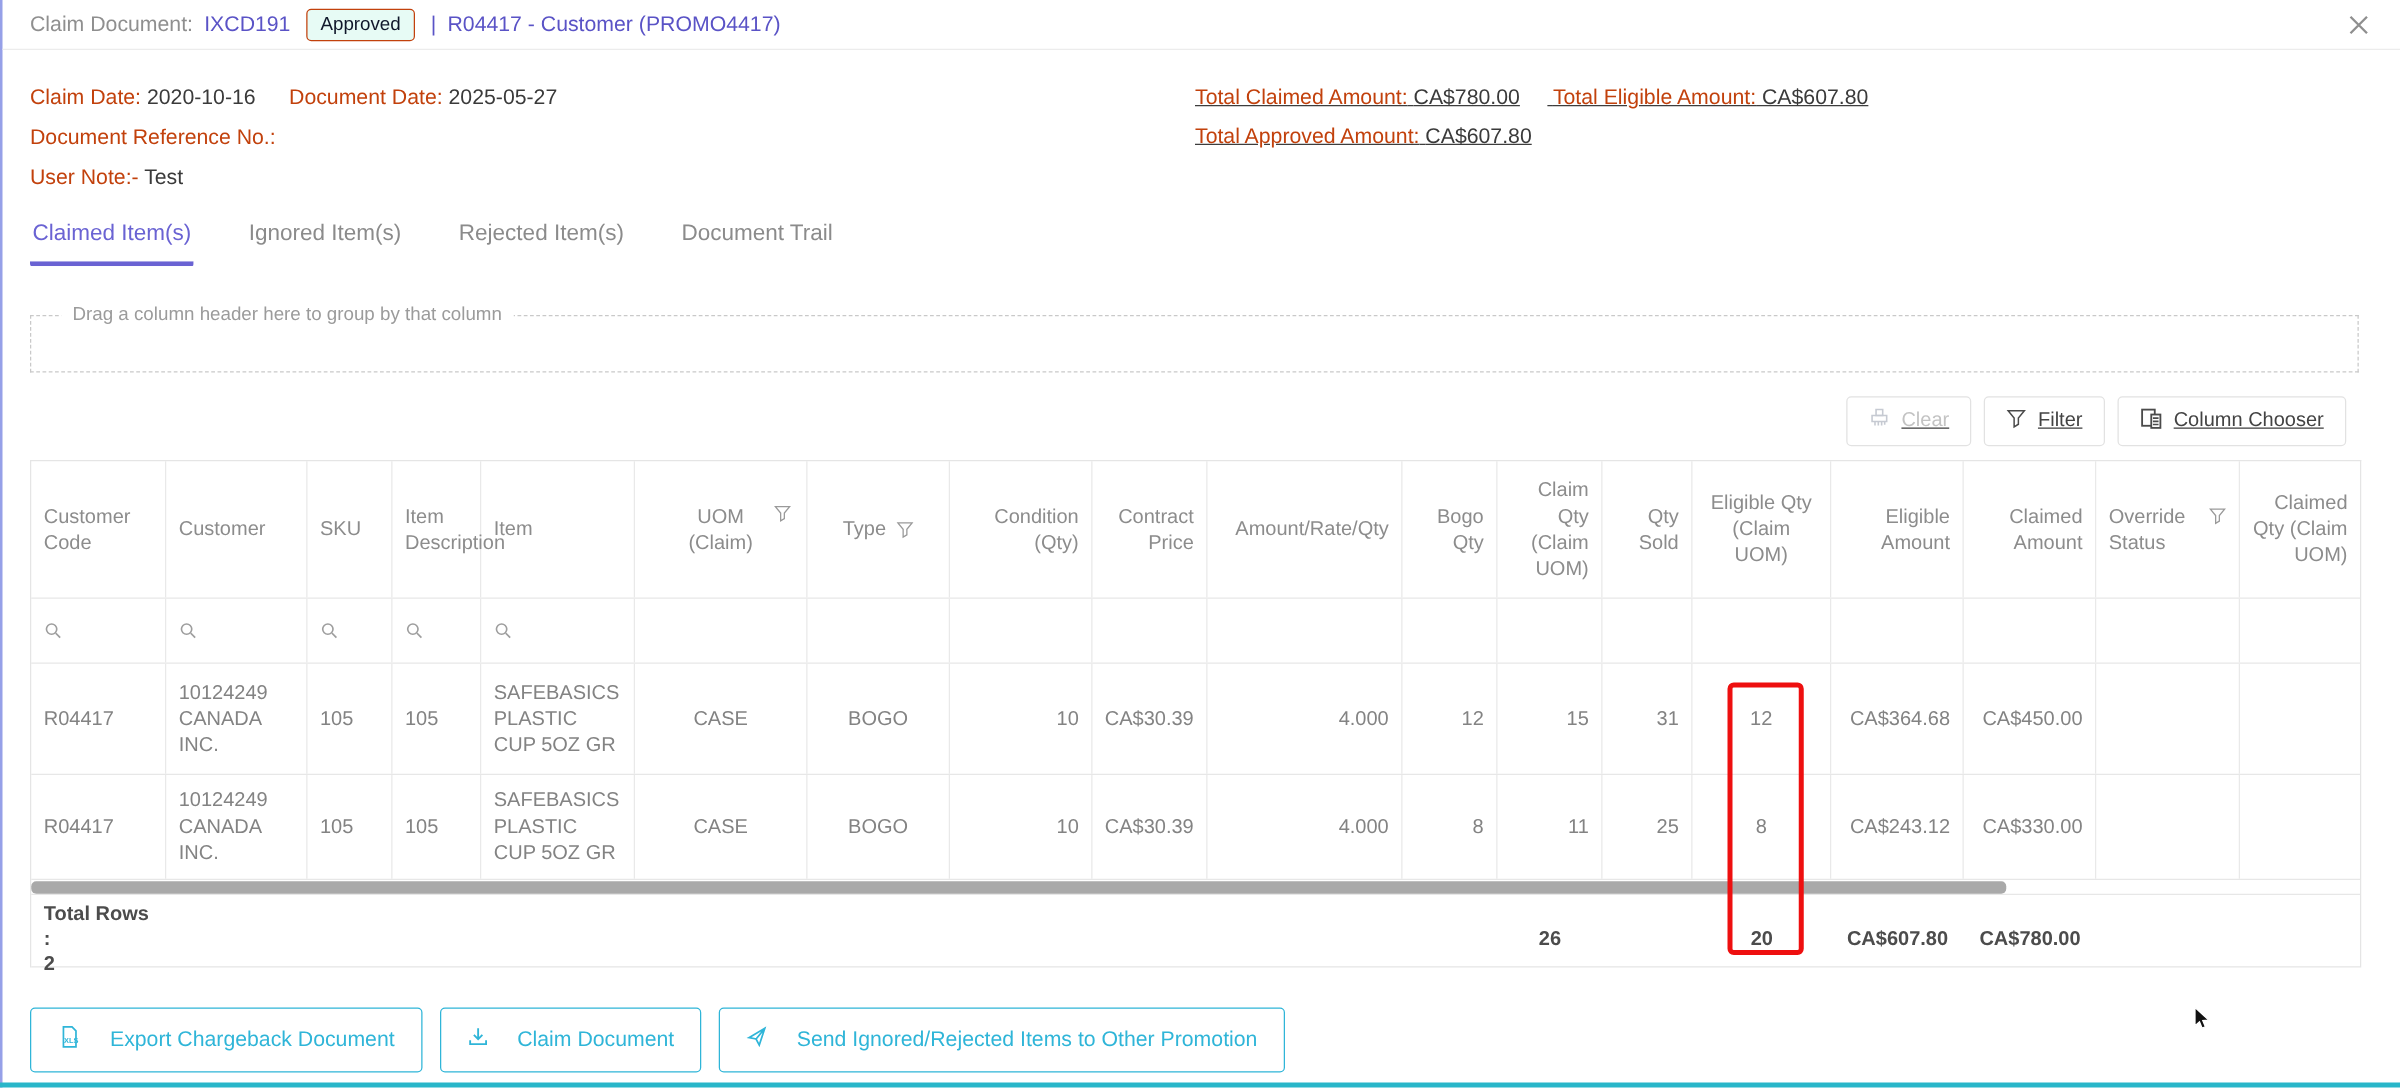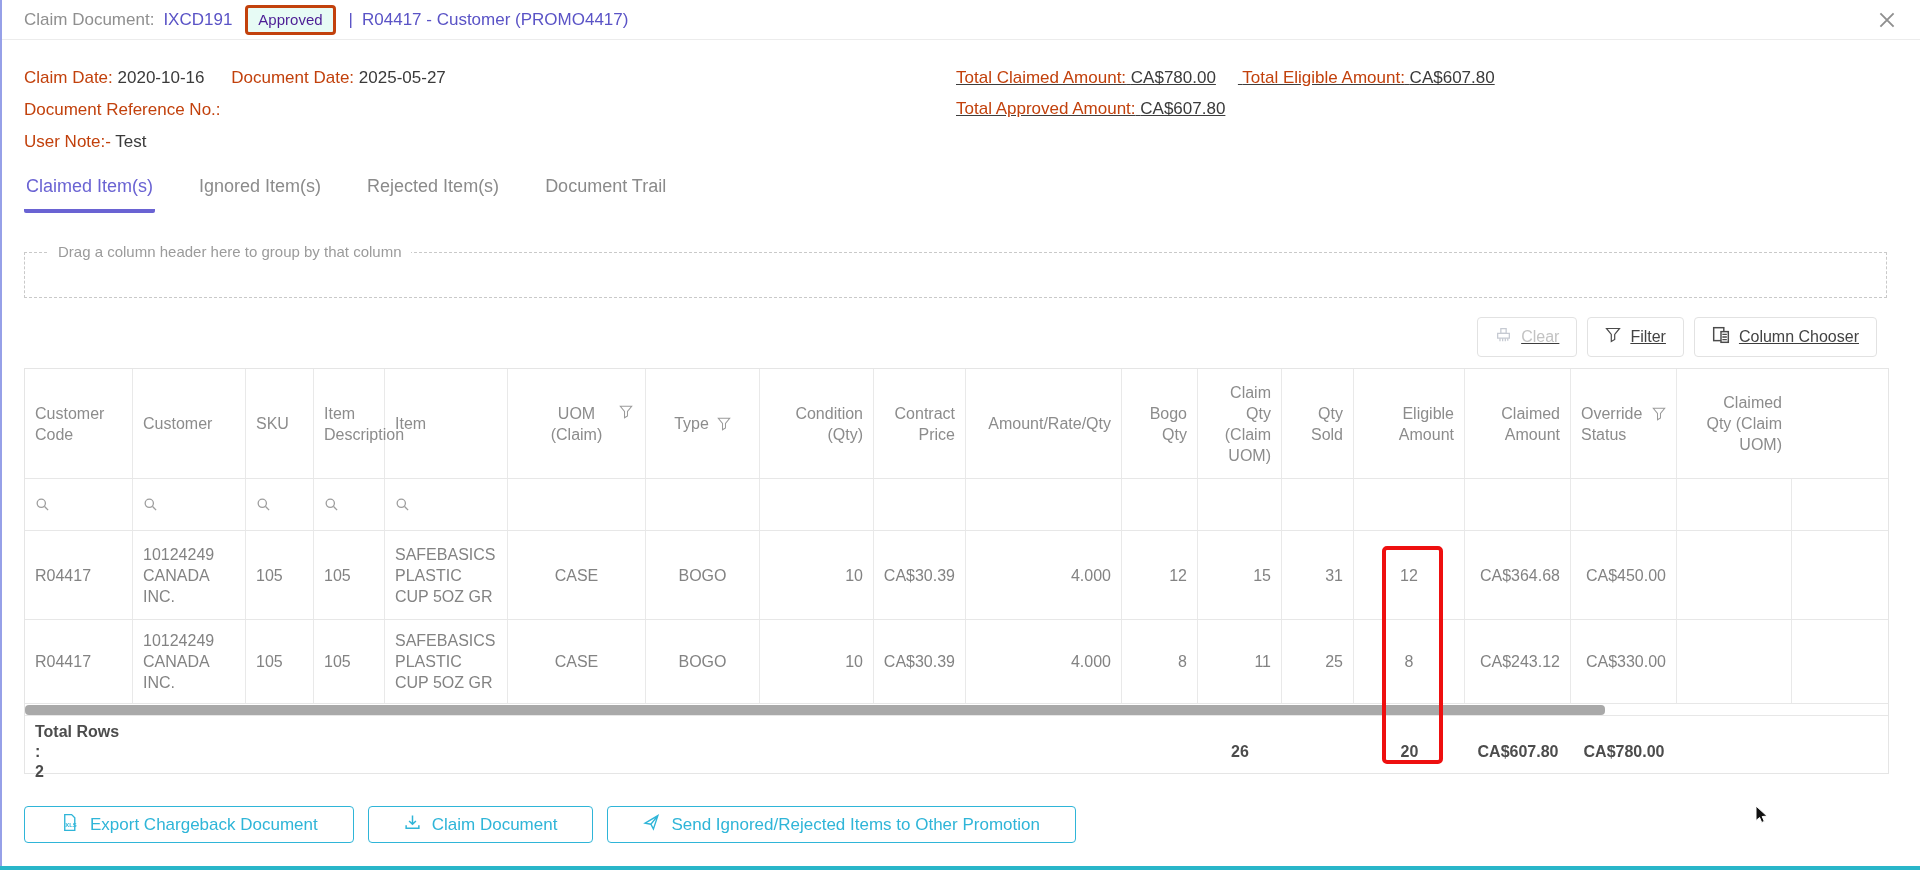--- a/index.html
+++ b/index.html
@@ -13,21 +13,21 @@
 
   
   .hdr {
     position:absolute; left:2px; top:0; right:0; height:40px;
     border-bottom:1px solid #ececec; display:flex; align-items:center; padding-left:22px; gap:9px;
     font-size:17px;
   }
   .hdr .lbl { color:#8f8f8f; }
   .hdr .lnk { color:#5a53c6; cursor:pointer; }
   .badge {
-    color:#4c1d95; background:#e7fbf5; border:3px solid #c2410c; border-radius:4px;
+    color:#0f172a; background:#e7fbf5; border:1px solid #c2410c; border-radius:4px;
     padding:3px 10px 4px; font-size:15px; margin:0 4px;
   }
   .hdr .sep { color:#5a53c6; }
   .close-x { position:absolute; right:22px; top:9px; width:22px; height:22px; cursor:pointer; }
 
   
   .sum-left { position:absolute; left:24px; top:62px; font-size:17px; line-height:32px; }
   .sum-right { position:absolute; left:956px; top:62px; font-size:17px; line-height:31px;text-decoration:underline; }
   .sum-row { white-space:nowrap; }
   .g { color:#c2410c; }
@@ -92,21 +92,21 @@
 
   
   .red-box {
     position:absolute; left:1382px; top:546px; width:61px; height:218px;
     border:4px solid #ee0f0f; border-radius:5px; pointer-events:none;
   }
 
   
   .actions { position:absolute; left:24px; top:806px; display:flex; gap:14px; }
   .abtn {
-    height:37px; display:flex; align-items:center; gap:11px; padding:0 35px;
+    height:52px; display:flex; align-items:center; gap:23px; padding:0 21px;
     background:#fff; border:1px solid #2fb5d8; border-radius:4px;
     color:#2fb5d8; font-size:17px; cursor:pointer; white-space:nowrap;
   }
   .abtn svg { color:#2fb5d8; }
 
   .cursor { position:absolute; left:1752px; top:805px; pointer-events:none; }
 </style>
 </head>
 <body>
 
@@ -235,20 +235,23 @@
         <span class="hl">Amount/Rate/Qty</span>
       </div>
     <div class="ar">
         <span class="hl" style="max-width:46px">Bogo Qty</span>
       </div>
     <div class="ar">
         <span class="hl" style="max-width:52px">Claim Qty (Claim UOM)</span>
       </div>
     <div class="ar">
         <span class="hl" style="max-width:40px">Qty Sold</span>
+      </div>
+    <div class="ac">
+        <span class="hl" style="max-width:90px">Eligible Qty (Claim UOM)</span>
       </div>
     <div class="ar">
         <span class="hl" style="max-width:70px">Eligible Amount</span>
       </div>
     <div class="ar">
         <span class="hl" style="max-width:74px">Claimed Amount</span>
       </div>
     <div class="al">
       <span class="hl" style="max-width:76px">Override Status</span>
       <span class="filter-ic" style="right:10px; top:36px;"><svg width="14" height="14" viewBox="0 0 16 16">

